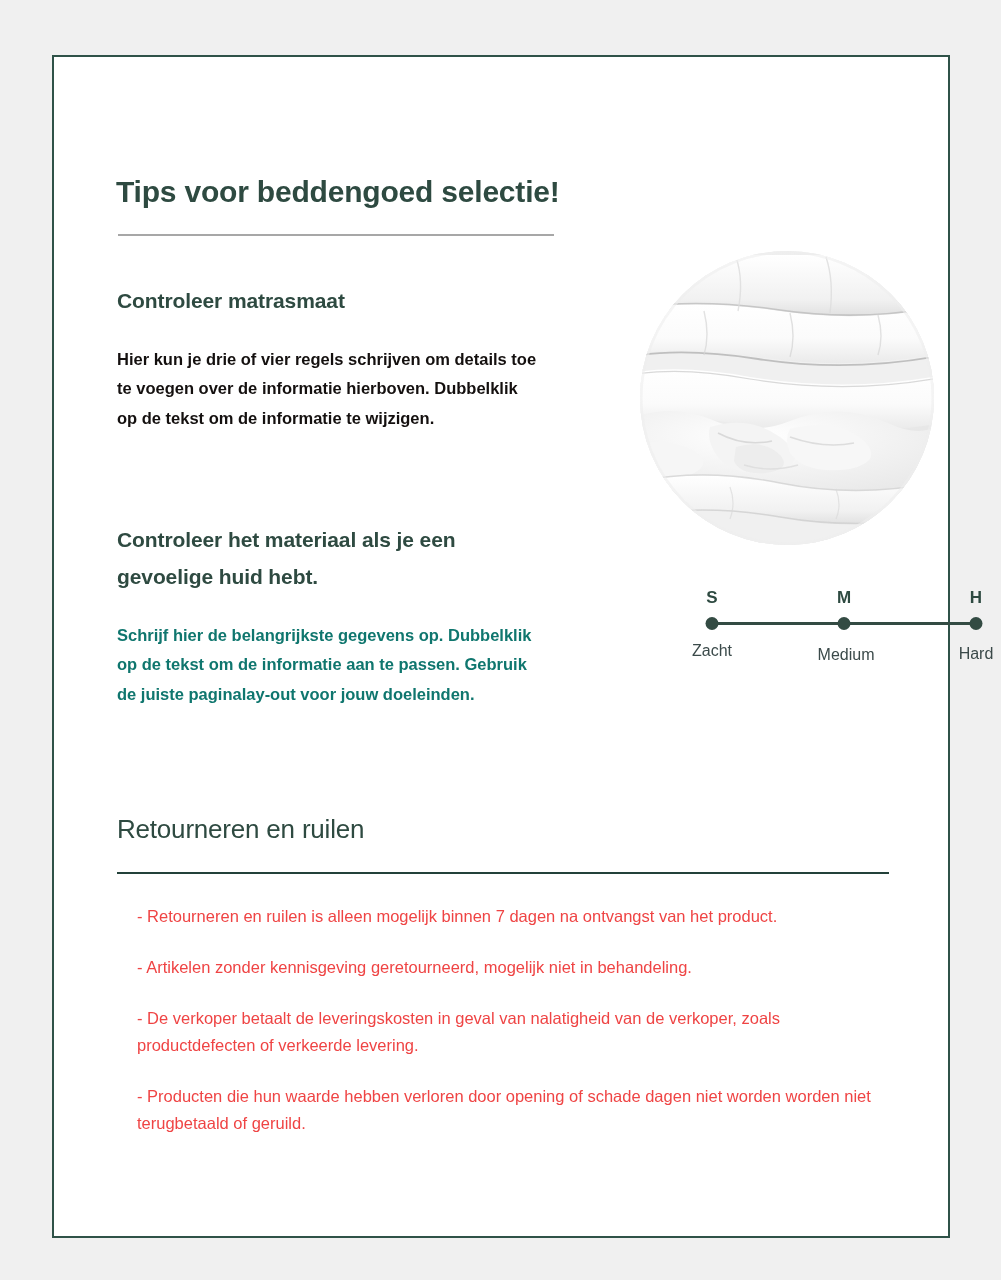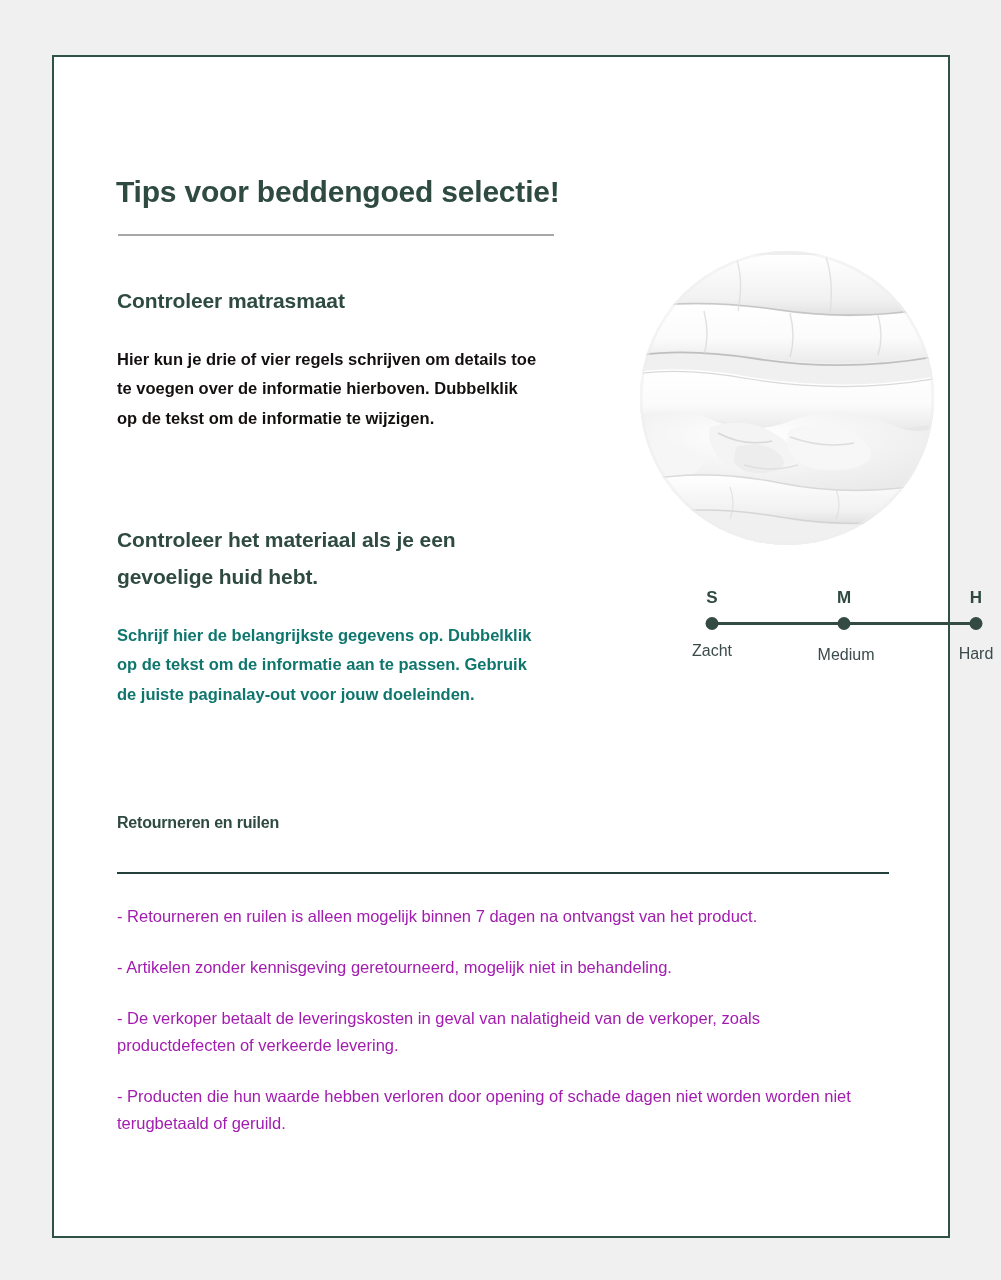--- a/index.html
+++ b/index.html
@@ -170,22 +170,22 @@
   }
   .sc-s { left: 80px;  top: 54px; }
   .sc-m { left: 214px; top: 58px; text-align: right; }
   .sc-h { left: 344px; top: 57px; }
 
   
   .sub-3 {
     position: absolute;
     left: 1px;
     top: 757px;
-    font-size: 16px;
-    font-weight: bold;
+    font-size: 26px;
+    font-weight: normal;
     color: #2e4a41;
     letter-spacing: -0.2px;
     white-space: nowrap;
   }
   .returns-rule {
     position: absolute;
     left: 1px;
     top: 815px;
     width: 772px;
     height: 2px;
@@ -193,23 +193,24 @@
   }
 
   .returns-list {
     position: absolute;
     left: 1px;
     top: 846px;
     width: 755px;
   }
   .return-item {
     font-size: 16.5px;
-    color: #a21caf;
+    color: #ef4444;
     line-height: 27px;
     margin-bottom: 24px;
+    margin-left: 20px;
   }
   .return-item:last-child { margin-bottom: 0; }
 </style>
 </head>
 <body>
 
 <div class="page">
   <div class="inner">
 
     <div class="title">Tips voor beddengoed selectie!</div>

